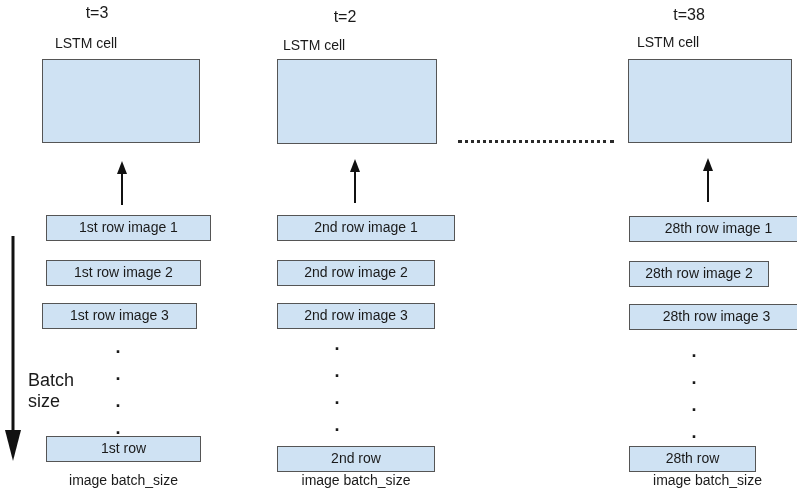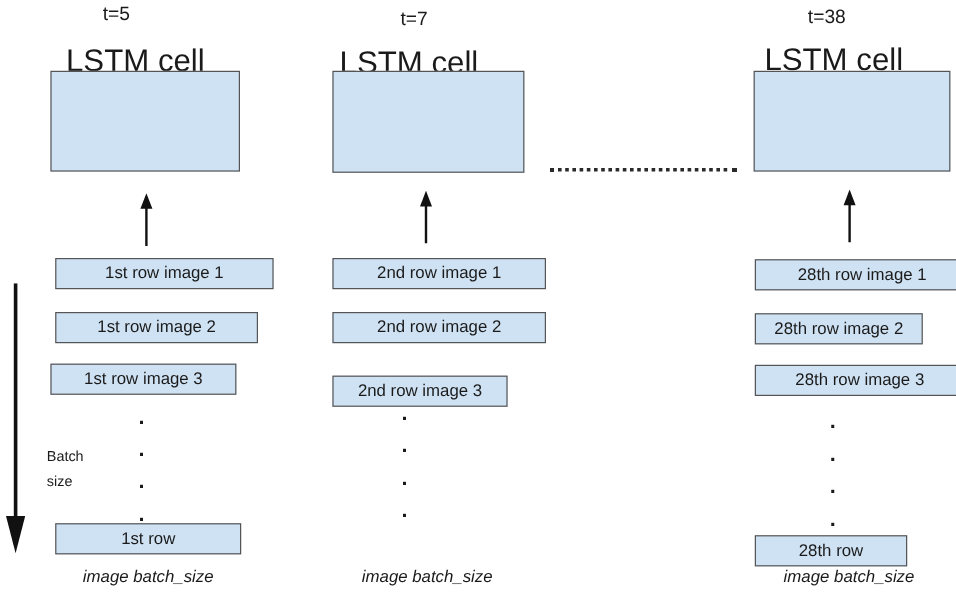--- a/index.html
+++ b/index.html
@@ -2,68 +2,69 @@
 <html style="--box-fill: #cfe2f3; --box-border: #555555; --ink: #1a1a1a; --arrow: #111111;"><head>
 <meta charset="utf-8">
 <style>
   html,body{margin:0;padding:0;background:#fff;}
   .canvas{
     position:relative;width:797px;height:494px;background:#fff;
     font-family:"Liberation Sans", sans-serif;color:var(--ink,#1a1a1a);
     overflow:hidden;
   }
   .t-label{position:absolute;font-size:16px;text-align:center;width:50px;}
-  .cell-label{position:absolute;font-size:26px;white-space:nowrap;}
+  .cell-label{position:absolute;font-size:14px;white-space:nowrap;}
   .lstm-rect{position:absolute;background:var(--box-fill,#cfe2f3);border:1.5px solid var(--box-border,#555);box-sizing:border-box;}
   .row-box{
     position:absolute;background:var(--box-fill,#cfe2f3);border:1.5px solid var(--box-border,#555);
     box-sizing:border-box;height:26px;font-size:14px;text-align:center;line-height:23px;white-space:nowrap;
   }
   .dots{position:absolute;white-space:pre;font-size:18px;font-weight:bold;line-height:27px;text-align:center;width:40px;}
-  .caption{position:absolute;font-size:14px;text-align:center;white-space:nowrap;font-style:italic;}
-  .batch-label{position:absolute;white-space:pre;font-size:12px;line-height:21px;margin-left:11px;}
+  .caption{position:absolute;font-size:14px;text-align:center;white-space:nowrap;}
+  .batch-label{position:absolute;white-space:pre;font-size:18px;line-height:21px;}
   .dotted-sep{position:absolute;width:156px;border-top:3px dotted #2a2a2a;height:0;}
   svg.arrow{position:absolute;display:block;}
 </style>
 </head>
 <body>
 
 <div class="canvas">
 
-  <div class="t-label" style="left:72px;top:4px">t=5</div>
+  <div class="t-label" style="left:72px;top:4px">t=3</div>
   <div class="cell-label" style="left:55px;top:35px">LSTM cell</div>
   <div class="lstm-rect" style="left:42px;top:59px;width:158px;height:84px"></div>
   <svg class="arrow" style="left:114px;top:161px" width="16" height="44" viewBox="0 0 16 44">
     <line x1="8" y1="44" x2="8" y2="10" stroke="#111" stroke-width="2"></line>
     <polygon points="3,13 13,13 8,0" fill="#111"></polygon>
   </svg>
-  <div class="row-box" style="left:46px;top:215px;width:182px">1st row image 1</div>
-  <div class="row-box" style="left:46px;top:260px;width:169px">1st row image 2</div>
+  <div class="row-box" style="left:46px;top:215px;width:165px">1st row image 1</div>
+  <div class="row-box" style="left:46px;top:260px;width:155px">1st row image 2</div>
   <div class="row-box" style="left:42px;top:303px;width:155px">1st row image 3</div>
   <div class="dots" style="left:98px;top:334px">.
 .
 .
 .</div>
   <div class="row-box" style="left:46px;top:436px;width:155px">1st row</div>
   <div class="caption" style="left:46px;top:472px;width:155px">image batch_size</div>
 
-  <div class="t-label" style="left:320px;top:8px">t=7</div>
+  <div class="t-label" style="left:320px;top:8px">t=2</div>
   <div class="cell-label" style="left:283px;top:37px">LSTM cell</div>
   <div class="lstm-rect" style="left:277px;top:59px;width:160px;height:85px"></div>
   <svg class="arrow" style="left:347px;top:159px" width="16" height="44" viewBox="0 0 16 44">
     <line x1="8" y1="44" x2="8" y2="10" stroke="#111" stroke-width="2"></line>
     <polygon points="3,13 13,13 8,0" fill="#111"></polygon>
   </svg>
   <div class="row-box" style="left:277px;top:215px;width:178px">2nd row image 1</div>
-  <div class="row-box" style="left:277px;top:260px;width:178px">2nd row image 2</div>
-  <div class="row-box" style="left:277px;top:313px;width:146px">2nd row image 3</div>
+  <div class="row-box" style="left:277px;top:260px;width:158px">2nd row image 2</div>
+  <div class="row-box" style="left:277px;top:303px;width:158px">2nd row image 3</div>
   <div class="dots" style="left:317px;top:331px">.
 .
 .
 .</div>
+  <div class="row-box" style="left:277px;top:446px;width:158px">2nd row</div>
   <div class="caption" style="left:277px;top:472px;width:158px">image batch_size</div>
 
   <div class="t-label" style="left:664px;top:6px">t=38</div>
   <div class="cell-label" style="left:637px;top:34px">LSTM cell</div>
   <div class="lstm-rect" style="left:628px;top:59px;width:164px;height:84px"></div>
   <svg class="arrow" style="left:700px;top:158px" width="16" height="44" viewBox="0 0 16 44">
     <line x1="8" y1="44" x2="8" y2="10" stroke="#111" stroke-width="2"></line>
     <polygon points="3,13 13,13 8,0" fill="#111"></polygon>
   </svg>
   <div class="row-box" style="left:629px;top:216px;width:179px">28th row image 1</div>

